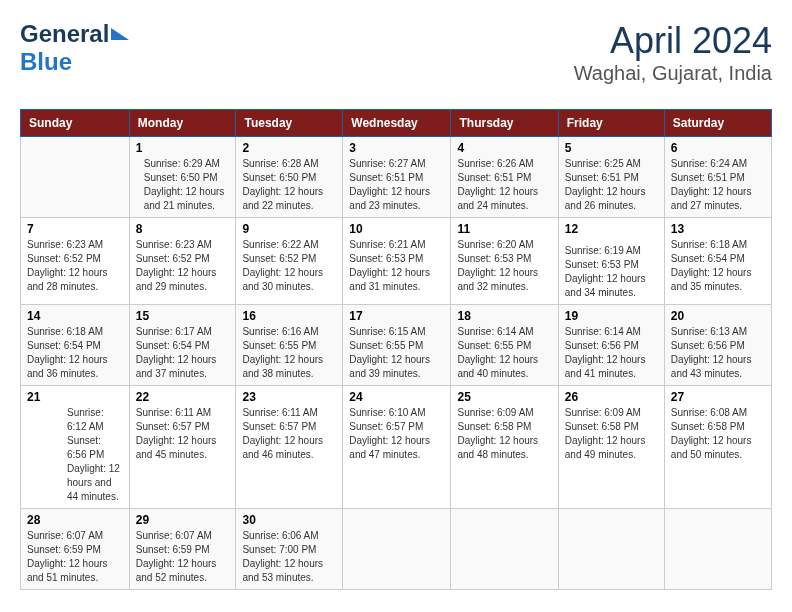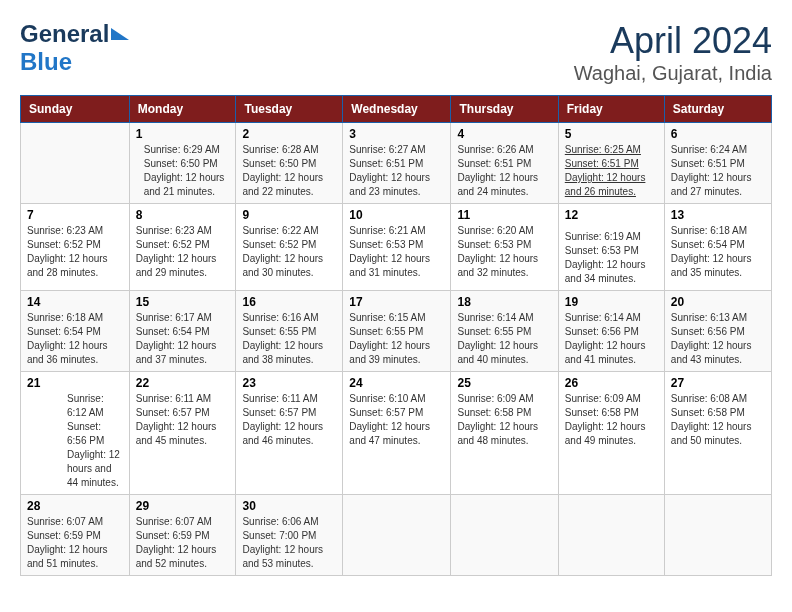--- a/index.html
+++ b/index.html
@@ -7,21 +7,21 @@
       font-family: Arial, sans-serif;
       background: #fff;
       width: 792px;
       min-height: 612px;
       padding: 20px;
     }
     .header-section {
       display: flex;
       justify-content: space-between;
       align-items: flex-start;
-      margin-bottom: 10px;
+      margin-bottom: 24px;
     }
     .logo {
       display: flex;
       flex-direction: column;
       align-items: flex-start;
     }
     .title-section {
       text-align: right;
     }
     .main-title {
@@ -146,21 +146,21 @@
 Daylight: 12 hours and 23 minutes.</div>
         </td>
         <td>
           <span class="day-number">4</span>
           <div class="day-info" style="white-space: pre-line;">Sunrise: 6:26 AM
 Sunset: 6:51 PM
 Daylight: 12 hours and 24 minutes.</div>
         </td>
         <td>
           <span class="day-number">5</span>
-          <div class="day-info" style="white-space: pre-line; text-decoration: underline;">Sunrise: 6:25 AM
+          <div class="day-info" style="white-space: pre-line;">Sunrise: 6:25 AM
 Sunset: 6:51 PM
 Daylight: 12 hours and 26 minutes.</div>
         </td>
         <td>
           <span class="day-number">6</span>
           <div class="day-info" style="white-space: pre-line;">Sunrise: 6:24 AM
 Sunset: 6:51 PM
 Daylight: 12 hours and 27 minutes.</div>
         </td>
       </tr>

